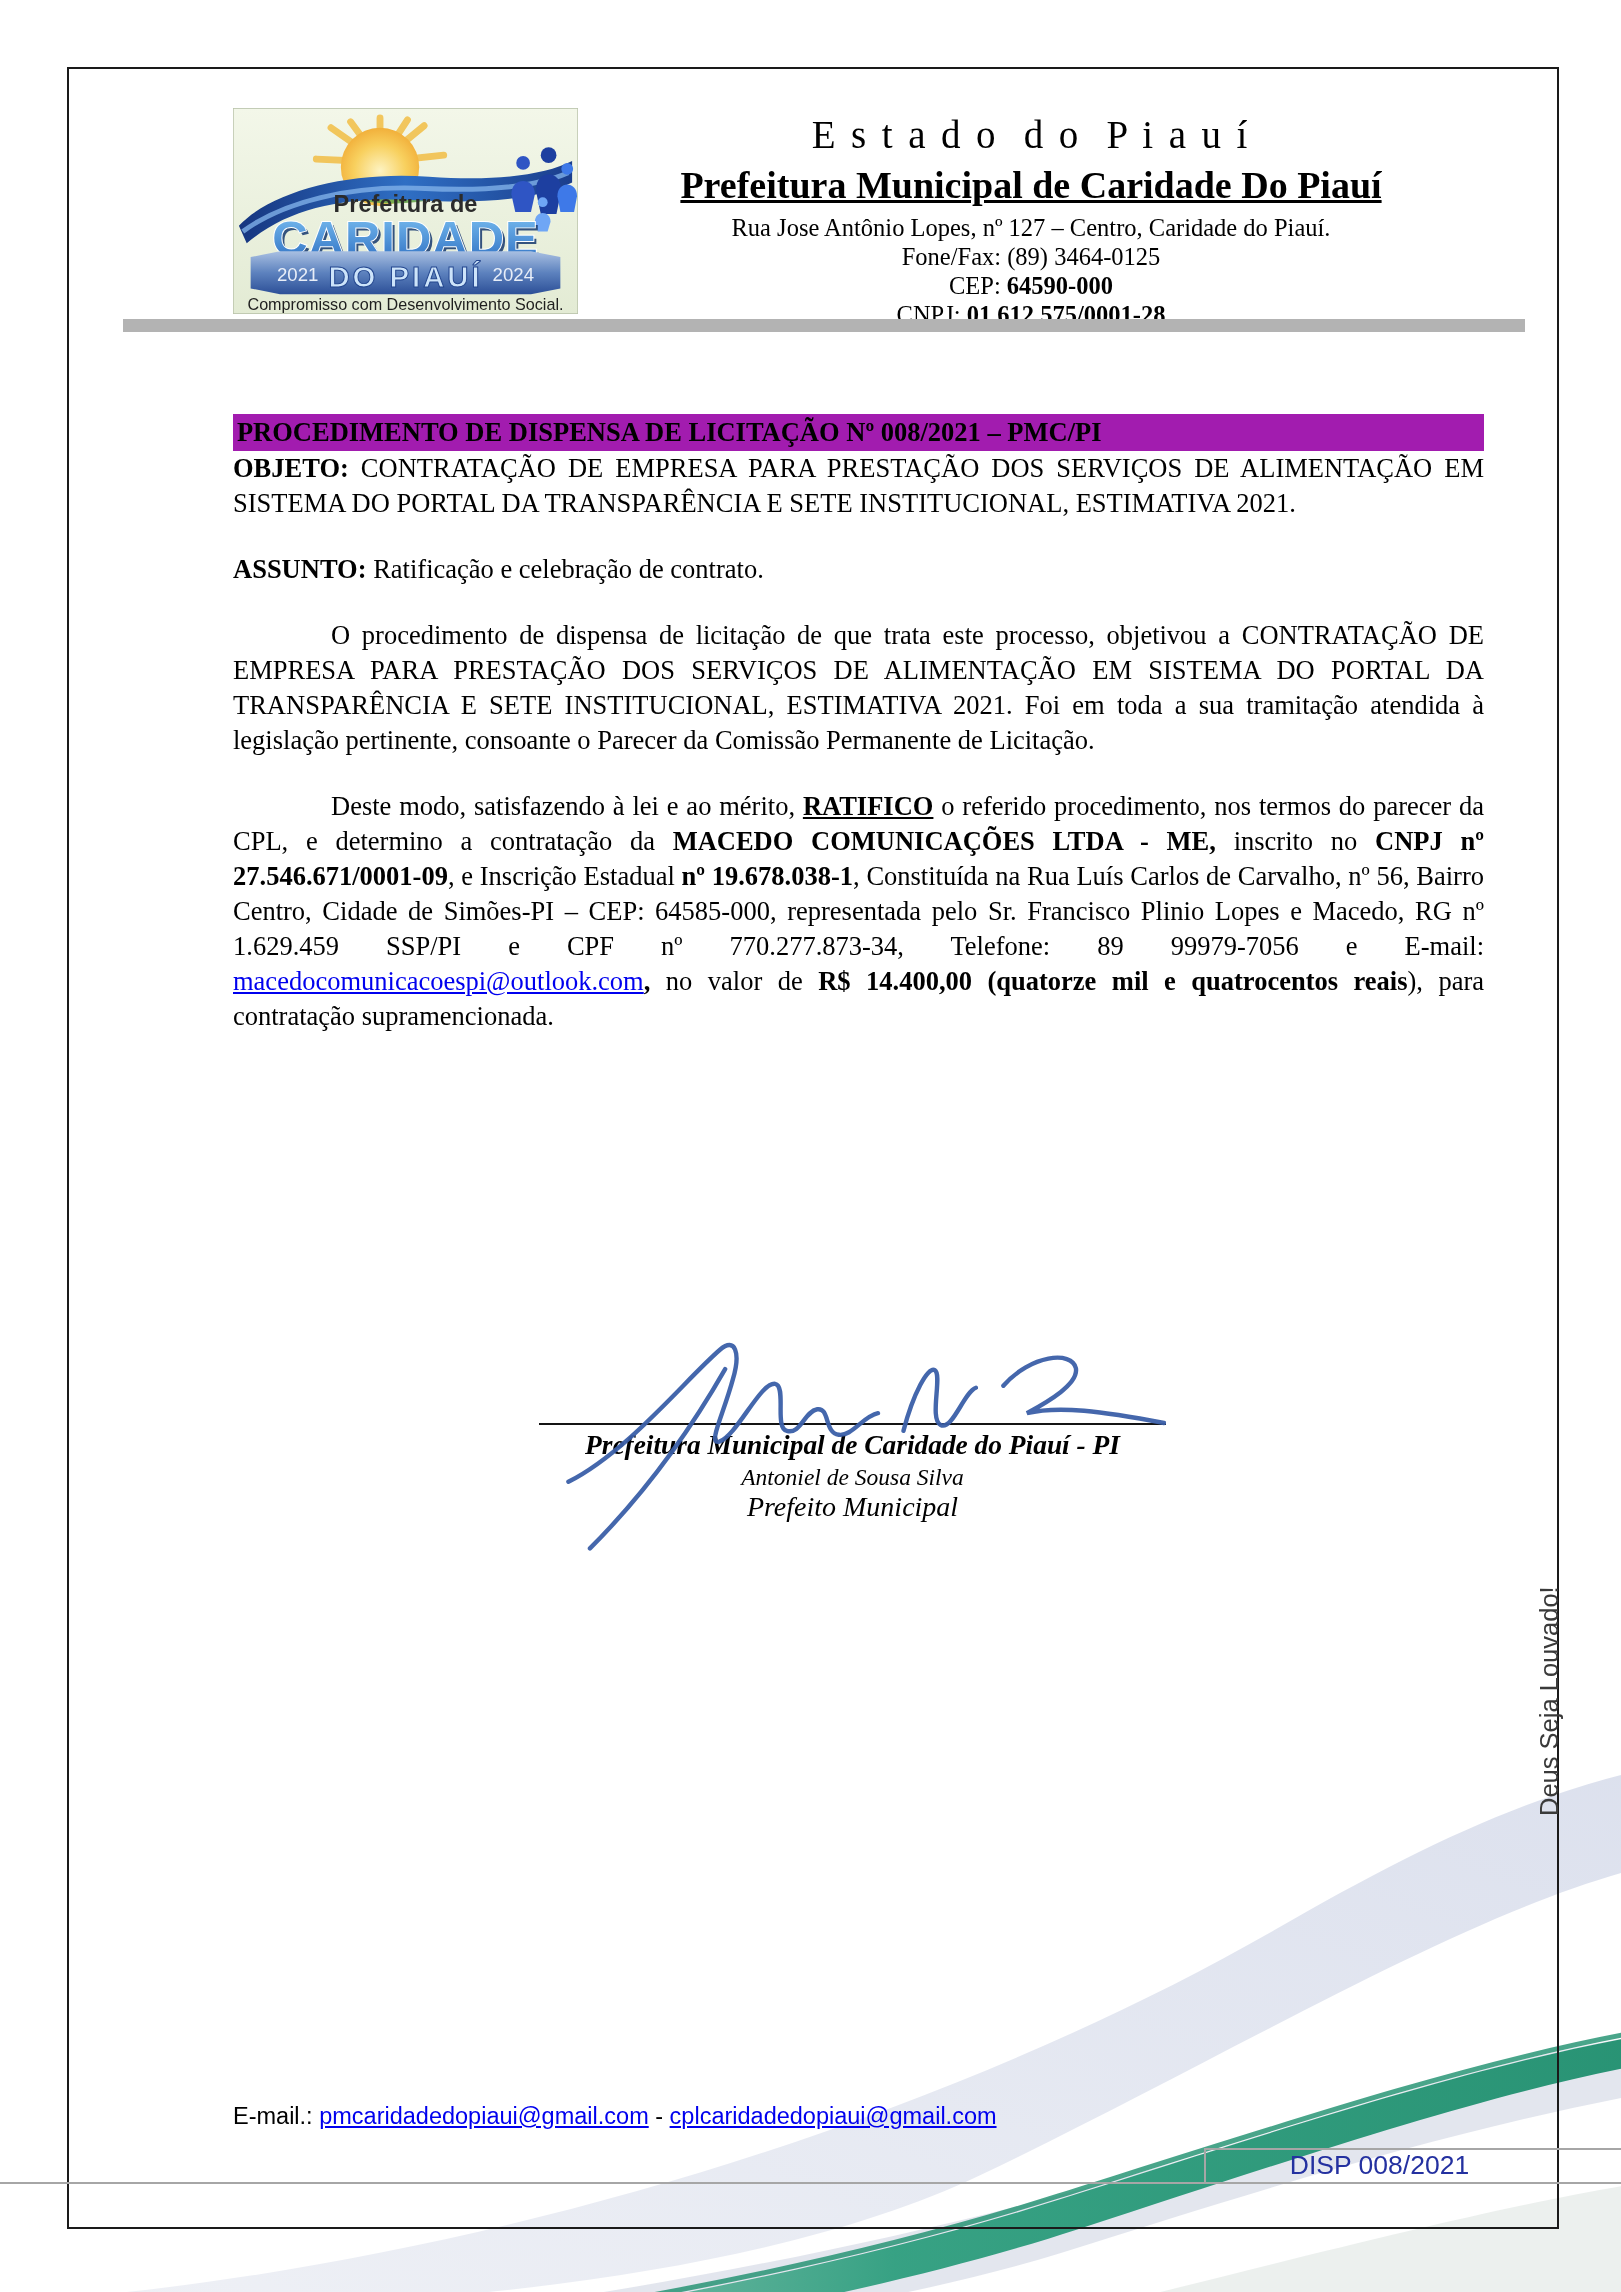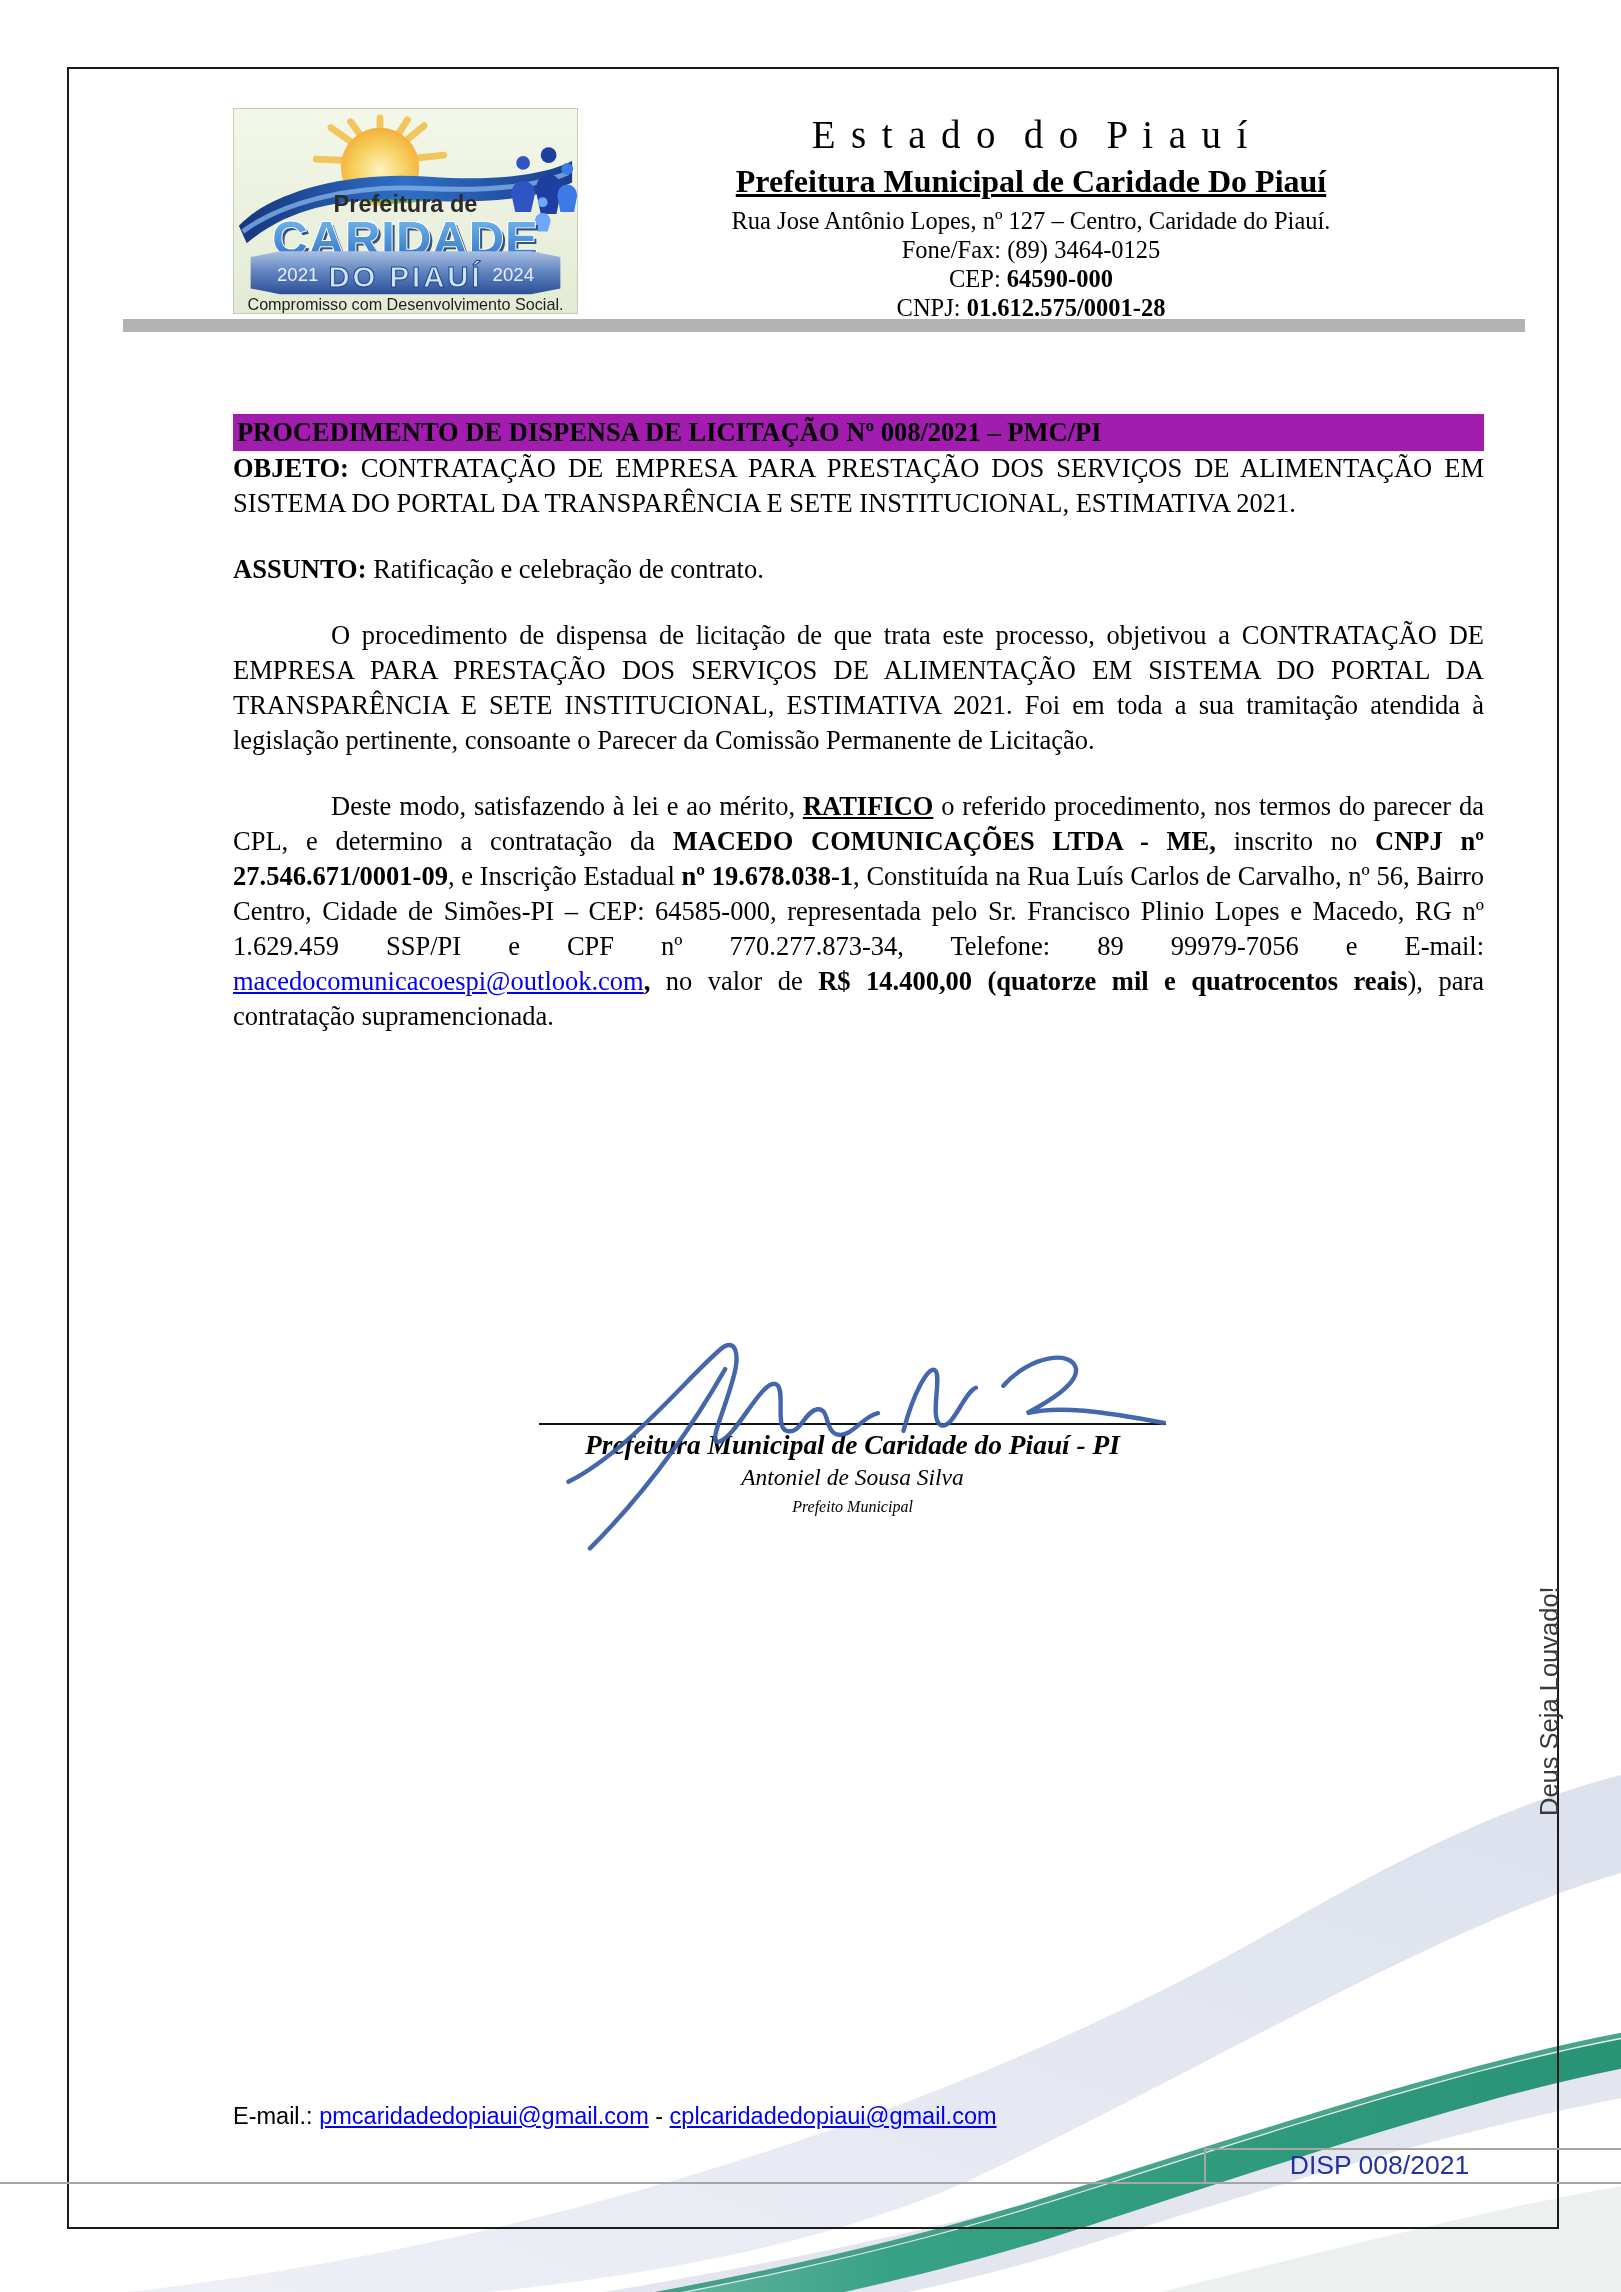--- a/index.html
+++ b/index.html
@@ -11,21 +11,21 @@
 
   
   .border-rect{position:absolute;left:67px;top:67px;width:1488px;height:2158px;
                border:2px solid #1a1a1a;z-index:2;}
 
   
   .header{position:absolute;left:233px;top:108px;width:1251px;display:flex;z-index:3;}
   .logo-wrap{width:345px;height:200px;flex:none;}
   .header-text{flex:1;text-align:center;padding-top:2px;}
   .state-line{font-size:39px;letter-spacing:2.9px;white-space:pre;margin-top:2px;}
-  .muni-line{font-size:32px;font-weight:bold;text-decoration:underline;margin-top:5.9px;}
+  .muni-line{font-size:38px;font-weight:bold;text-decoration:underline;margin-top:5.9px;}
   .addr-line{font-size:24.5px;line-height:29px;margin-top:5.9px;}
   .hd-line{font-size:24.5px;line-height:29px;}
   .hd-bold{font-weight:bold;}
   .separator-bar{position:absolute;left:123px;top:319px;width:1402px;height:12.7px;
                  background:#b3b3b3;z-index:3;}
 
   
   .content{position:absolute;left:233px;top:414px;width:1251px;z-index:3;
            font-size:26.5px;line-height:35px;text-align:justify;}
   .title-bar{background:#a21caf;font-weight:bold;padding:2px 3.9px;height:33px;line-height:33px;
@@ -36,21 +36,21 @@
   .seg-normal{}
   .seg-bold{font-weight:bold;}
   .seg-bold-underline{font-weight:bold;text-decoration:underline;}
   .seg-link{color:#0000ee;text-decoration:underline;}
 
   
   .sig-block{position:absolute;left:529px;top:1423px;width:647px;text-align:center;z-index:4;}
   .sig-line{border-top:2.9px solid #141414;width:627px;margin:0 auto;}
   .sig-org{font-size:27.4px;font-weight:bold;font-style:italic;margin-top:3.9px;line-height:33px;}
   .sig-name{font-size:23.5px;font-style:italic;line-height:30px;}
-  .sig-role{font-size:16px;font-style:italic;line-height:30px;}
+  .sig-role{font-size:28px;font-style:italic;line-height:30px;}
   .sig-scribble{position:absolute;left:9.8px;top:-98px;pointer-events:none;}
 
   
   .watermark{position:absolute;left:1535px;top:1527px;height:289px;z-index:3;
              writing-mode:vertical-rl;transform:rotate(180deg);
              font-family:"Liberation Sans", sans-serif;font-size:25.5px;color:#3a3a3a;
              white-space:nowrap;}
 
   
   .footer-email{position:absolute;left:233px;top:2103px;width:1078px;z-index:3;

